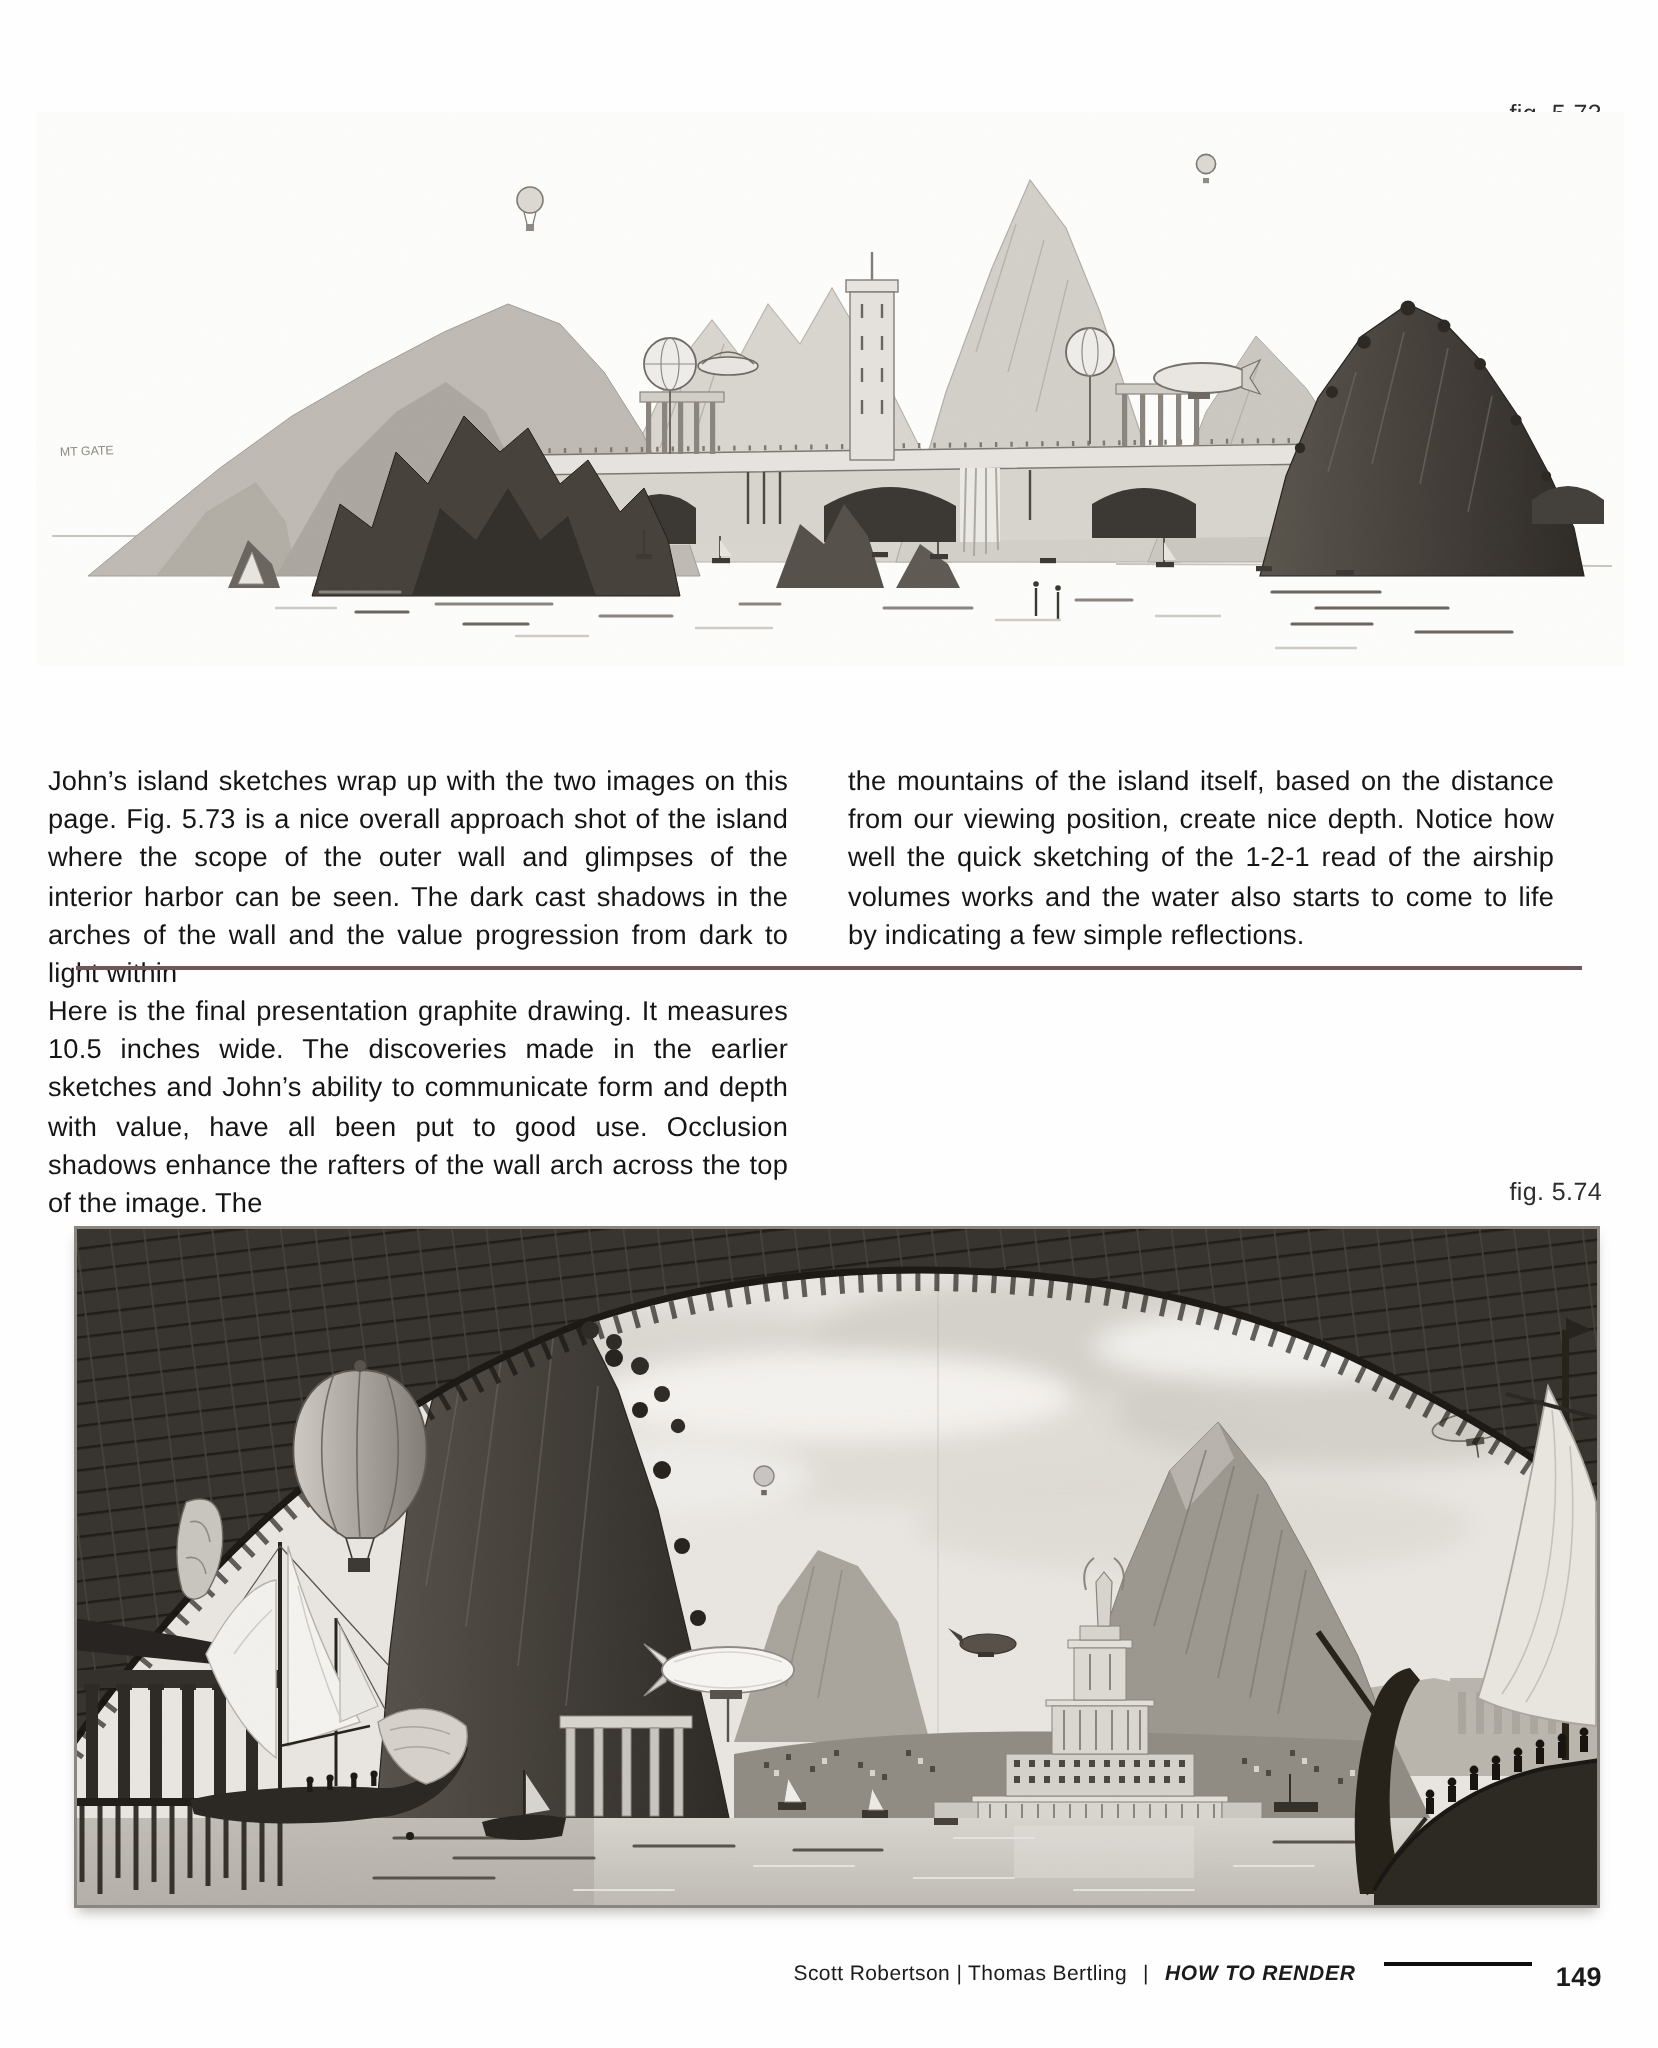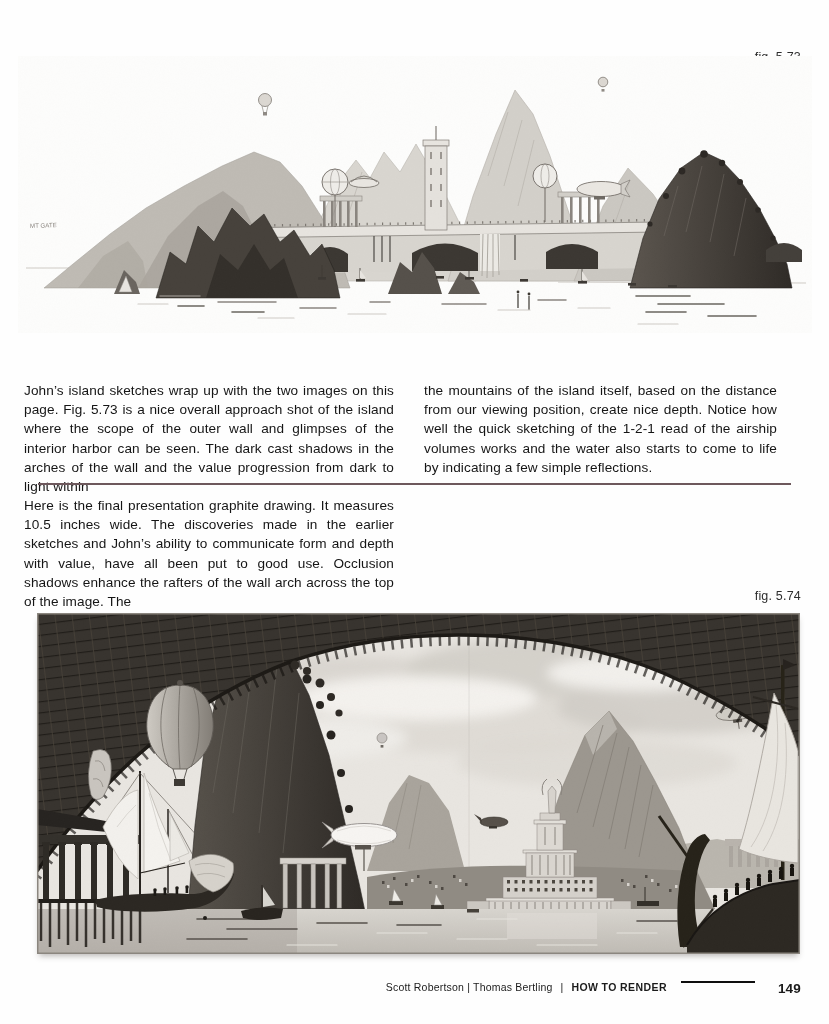--- a/index.html
+++ b/index.html
@@ -34,23 +34,23 @@
   .divider {
     position:absolute; left:38px; top:483px; width:753px; height:2px;
     border:none; margin:0;
   }
   footer {
     position:absolute; top:981px; right:28px; height:16px;
     display:flex; align-items:flex-start; font-size:10.5px; color:#1b1b1b;
     letter-spacing:0.2px;
   }
   .f-sep { margin:0 8px; }
-  .f-title { font-weight:bold; letter-spacing:0.4px; }
+  .f-title { font-weight:bold; letter-spacing:0.4px;font-style:italic; }
   .f-rule { width:74px; height:2px; background:#0e0e0e; margin:0 12px 0 14px; }
-  .f-page { font-size:13.5px; font-weight:bold;margin-left:11px; }
+  .f-page { font-size:13.5px; font-weight:bold; }
 </style>
 </head>
 <body>
 
 <div class="page" style="background: rgb(254, 254, 254);">
 
   <div class="fig-label f73">fig. 5.73</div>
 
   <figure class="figure-top">
     <svg width="794" height="277" viewBox="0 0 794 277">

